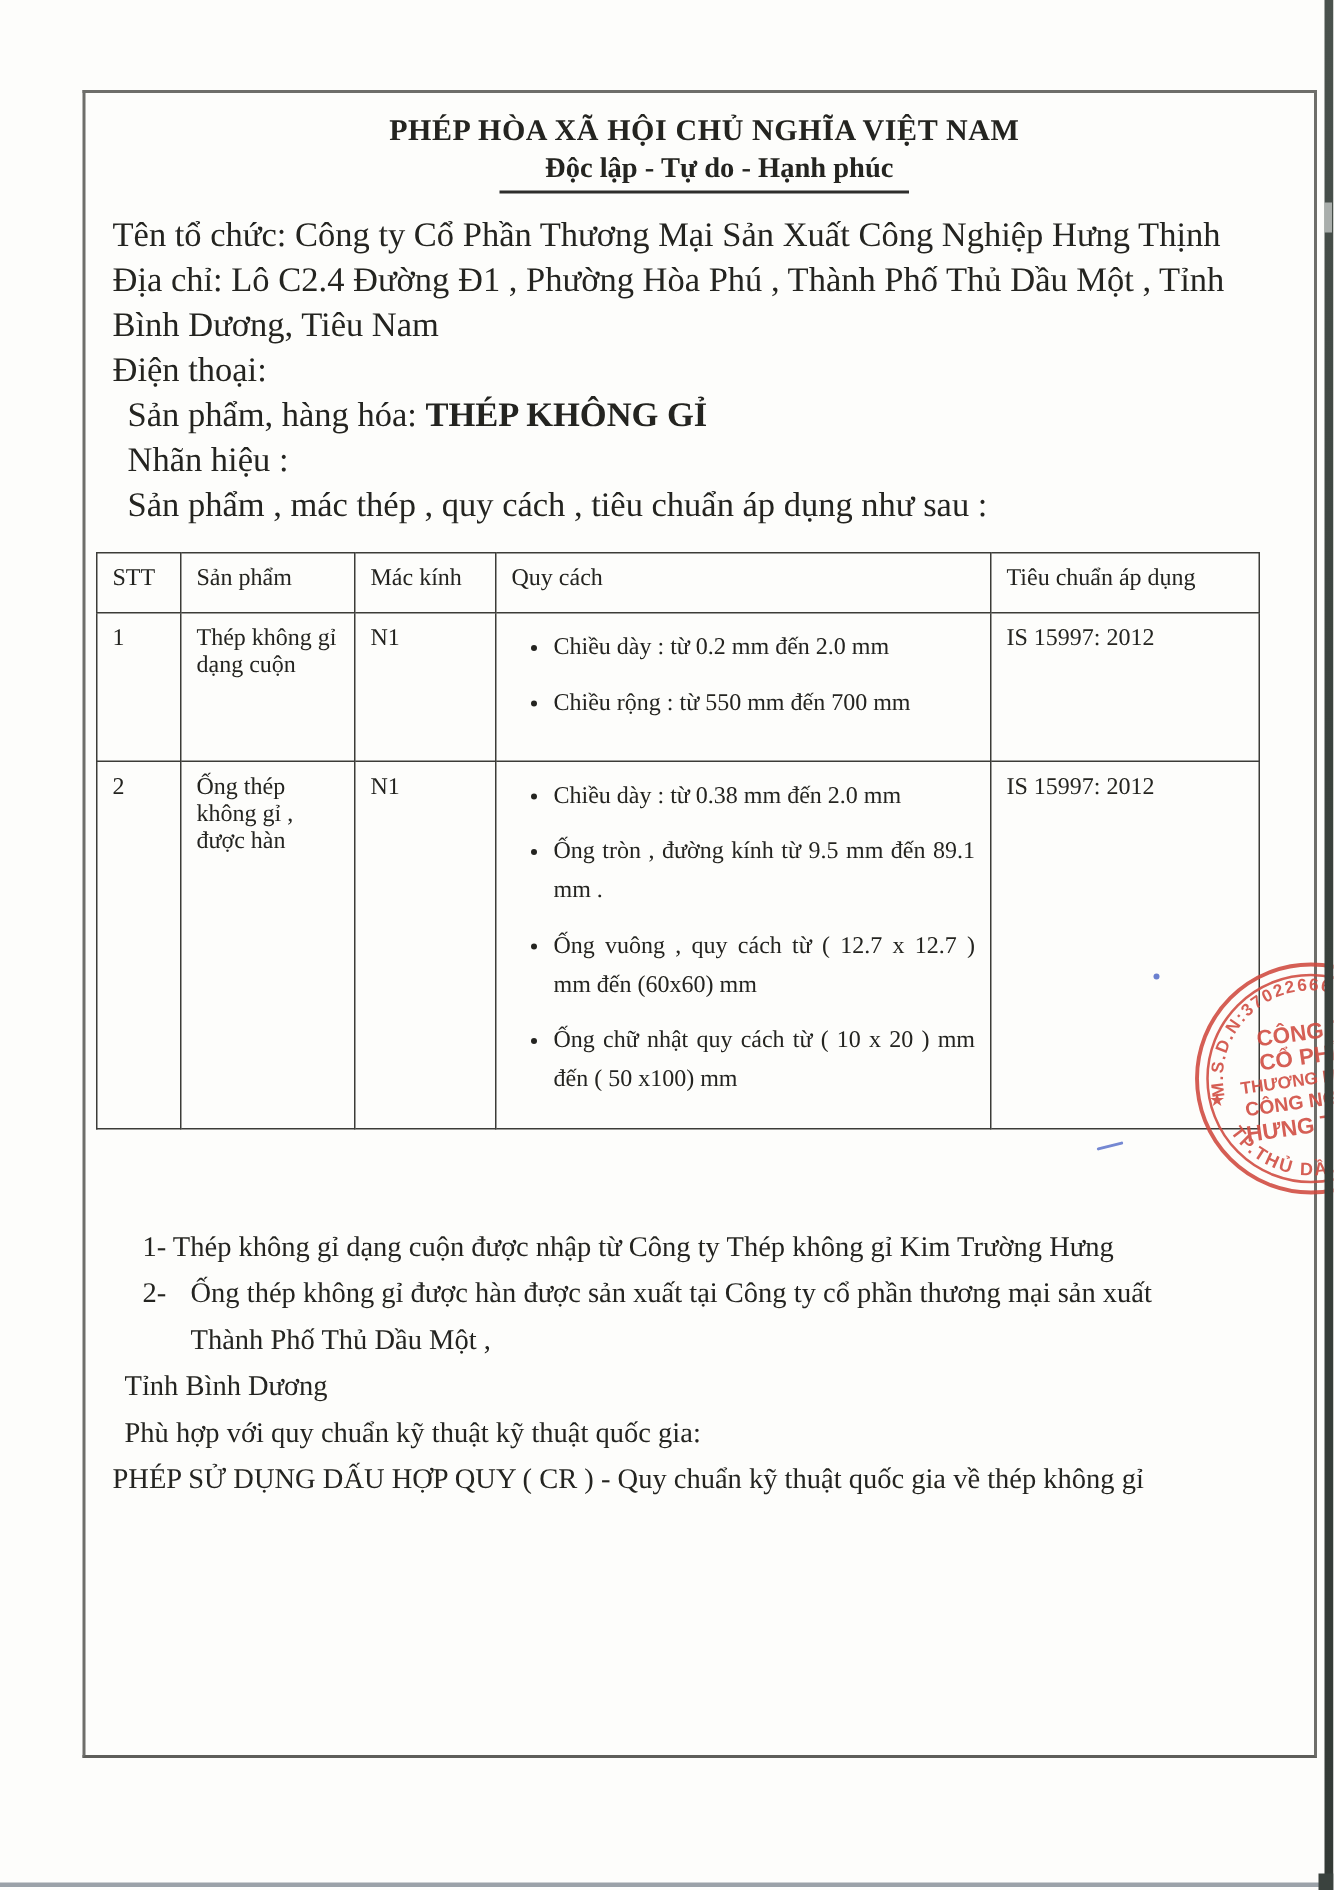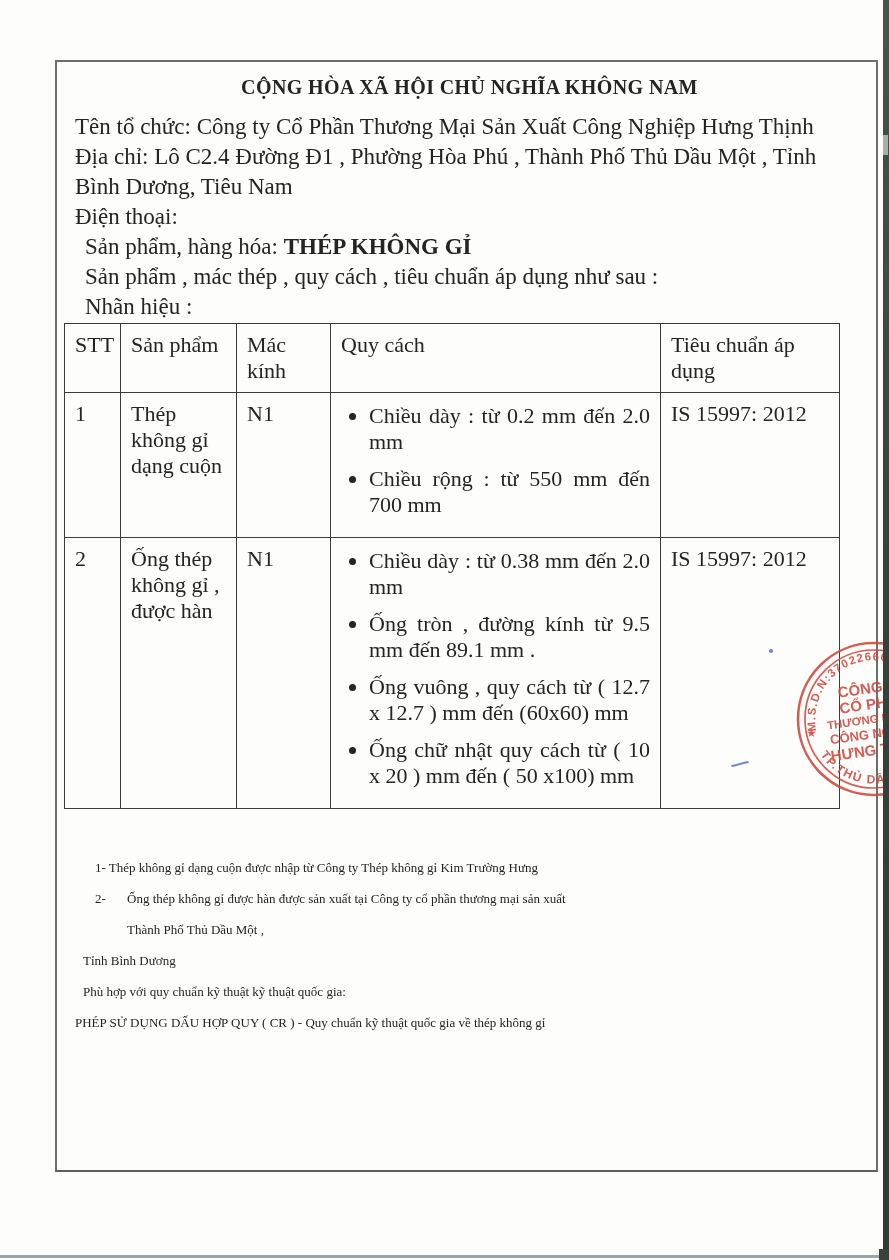--- a/index.html
+++ b/index.html
@@ -30,38 +30,38 @@
 
   .doc-title{text-align:center;font-weight:bold;font-size:27px;margin-top:30px;letter-spacing:.5px;}
   .doc-number{text-align:center;font-size:19.5px;margin-top:8px;}
 
   .body-text{font-size:23px;line-height:30px;margin-top:13px;}
   .body-text p{margin:0;}
   .indent-1{padding-left:10px;}
   .bold{font-weight:bold;}
 
   table.spec{
-    border-collapse:collapse;margin-top:1px;margin-left:-11px;
-    width:775px;table-layout:fixed;font-size:22px;border-radius:11px;
+    border-collapse:collapse;margin-top:16px;margin-left:-11px;
+    width:775px;table-layout:fixed;font-size:16px;border-radius:11px;
   }
   table.spec td,table.spec th{
     border:1.8px solid #3c3c38;vertical-align:top;
     padding:8px 10px;font-weight:normal;text-align:left;
   }
   col.c-stt{width:56px;}col.c-sp{width:116px;}col.c-mac{width:94px;}
   col.c-quy{width:330px;}col.c-tc{width:179px;}
   th.center,td.center{text-align:center;}
   td.justify{text-align:justify;}
   tr.hdr{height:40px;}
   tr.row1{height:99px;}
   tr.row2{height:234px;}
   ul.spec-list{margin:2px 0 0 0;padding-left:28px;text-align:justify;}
   ul.spec-list li{margin-bottom:11px;line-height:26px;}
 
-  .notes{font-size:13px;line-height:31px;margin-top:43px;}
+  .notes{font-size:19px;line-height:31px;margin-top:63px;}
   .notes p{margin:0;}
   .note-l{padding-left:20px;}
   .note2{display:flex;padding-left:20px;}
   .note2 .marker{width:32px;flex:0 0 32px;}
   .note2 .ntext{flex:1;}
   .province{padding-left:8px;}
   .conform-intro{padding-left:8px;}
   .conform-l1{margin-left:2px;text-indent:26px;text-align:justify;text-align-last:justify;}
   .conform-l2{margin-left:2px;}
 
@@ -71,32 +71,33 @@
     background:#3a55c0;opacity:.75;}
   .ink-dash{position:absolute;left:731px;top:763px;width:18px;height:2px;background:#3a55c0;
     opacity:.7;transform:rotate(-14deg);border-radius:2px;}
 </style>
 </head>
 <body>
 
 <div class="frame">
 
   <div class="nat-header">
-    <div class="nat-line1">CỘNG HÒA XÃ HỘI CHỦ NGHĨA KHÔNG NAM</div>
+    <div class="nat-line1">PHÉP HÒA XÃ HỘI CHỦ NGHĨA VIỆT NAM</div>
+    <div><span class="nat-line2">Độc lập - Tự do - Hạnh phúc</span></div>
   </div>
 
 
   <div class="body-text">
     <p>Tên tổ chức: Công ty Cổ Phần Thương Mại Sản Xuất Công Nghiệp Hưng Thịnh</p>
     <p>Địa chỉ: Lô C2.4 Đường Đ1 , Phường Hòa Phú , Thành Phố Thủ Dầu Một , Tỉnh</p>
     <p>Bình Dương, Tiêu Nam</p>
     <p>Điện thoại:</p>
     <p class="indent-1"><span>Sản phẩm, hàng hóa:</span> <span class="bold">THÉP KHÔNG GỈ</span></p>
+    <p class="indent-1">Nhãn hiệu :</p>
     <p class="indent-1">Sản phẩm , mác thép , quy cách , tiêu chuẩn áp dụng như sau :</p>
-    <p class="indent-1">Nhãn hiệu :</p>
   </div>
 
   <table class="spec">
     <colgroup>
       <col class="c-stt">
         <col class="c-sp">
         <col class="c-mac">
         <col class="c-quy">
         <col class="c-tc">
     </colgroup>

